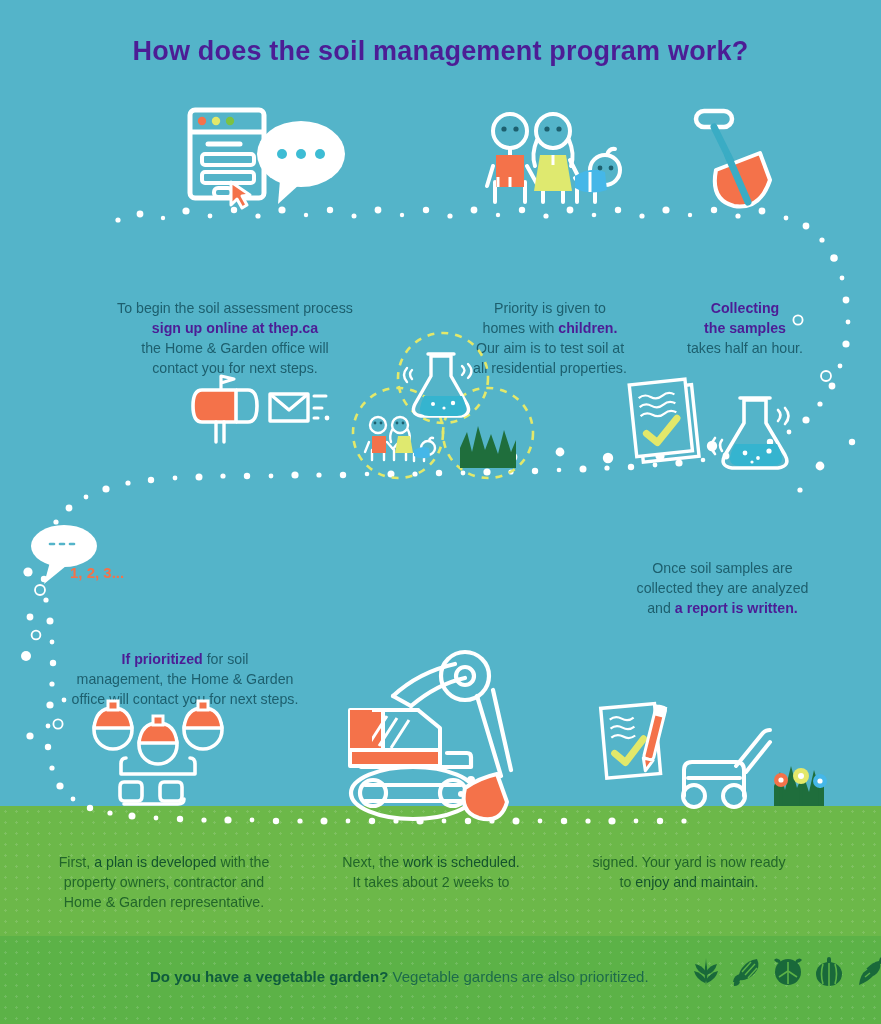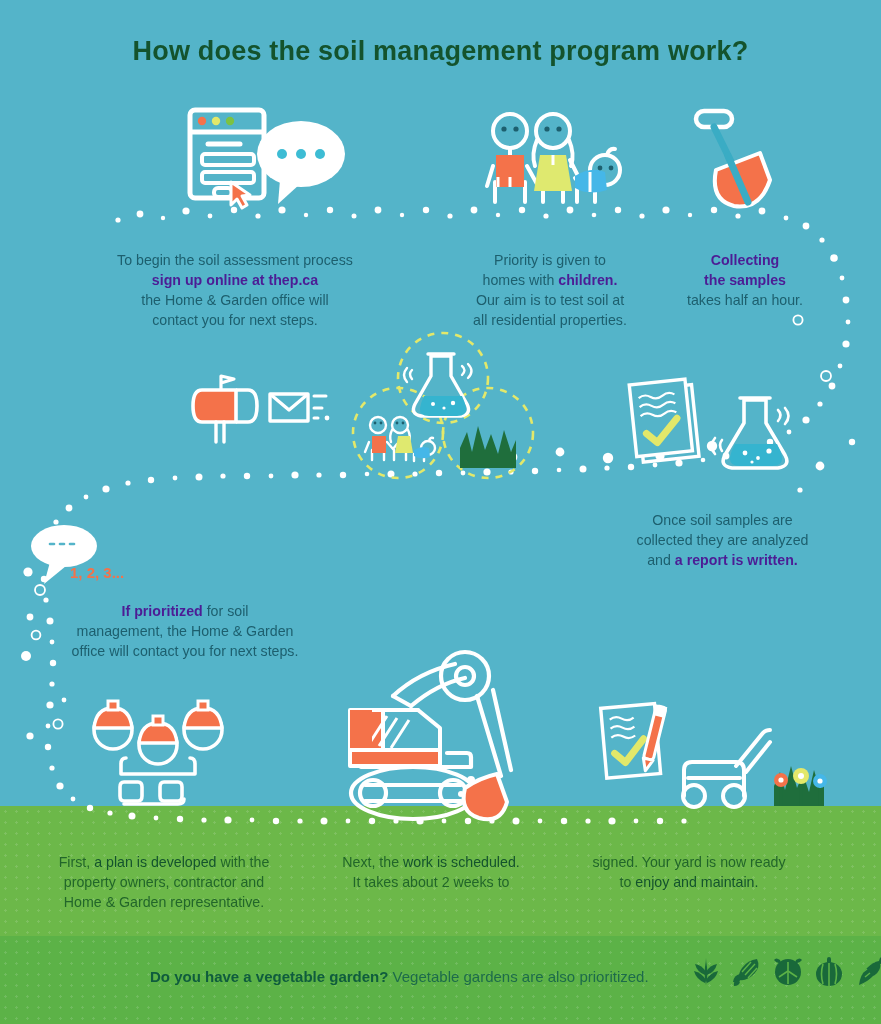--- a/index.html
+++ b/index.html
@@ -13,24 +13,24 @@
   
   .band-sky{position:absolute;left:0;top:0;width:881px;height:812px;background:#54b4c9;}
   .band-grass{position:absolute;left:0;top:806px;width:881px;height:132px;background:#6cb849;}
   .band-footer{position:absolute;left:0;top:936px;width:881px;height:88px;background:#5cb247;}
   .grass-texture{position:absolute;inset:0;opacity:.13;
      background-image:radial-gradient(#ffffff 1px, transparent 1.2px);
      background-size:11px 11px;}
 
   
   .title{position:absolute;left:0;top:36px;width:881px;text-align:center;
-     color:#14532d;font-size:27px;font-weight:bold;letter-spacing:.2px;}
+     color:#4c1d95;font-size:27px;font-weight:bold;letter-spacing:.2px;}
 
   
-  .tblock{position:absolute;text-align:center;line-height:1.42;color:#1d5f6e;font-size:14.2px;}
+  .tblock{position:absolute;text-align:center;line-height:1.42;color:#1d5f6e;font-size:14.2px;margin-top:48px;}
   .tblock .wl{color:#4c1d95;font-weight:bold;}
   .gblock{position:absolute;text-align:center;line-height:1.42;color:#22662a;font-size:14.2px;}
   .gblock b{color:#14532d;font-weight:normal;}
 
   
   .footer-text{position:absolute;left:150px;top:968px;font-size:15px;color:#1d6b4a;}
   .footer-text b{color:#0f5c3d;font-weight:bold;margin-top:30px;}
   .veg-row{position:absolute;left:690px;top:955px;display:flex;gap:9px;align-items:center;}
 
   svg{display:block;overflow:visible;}

